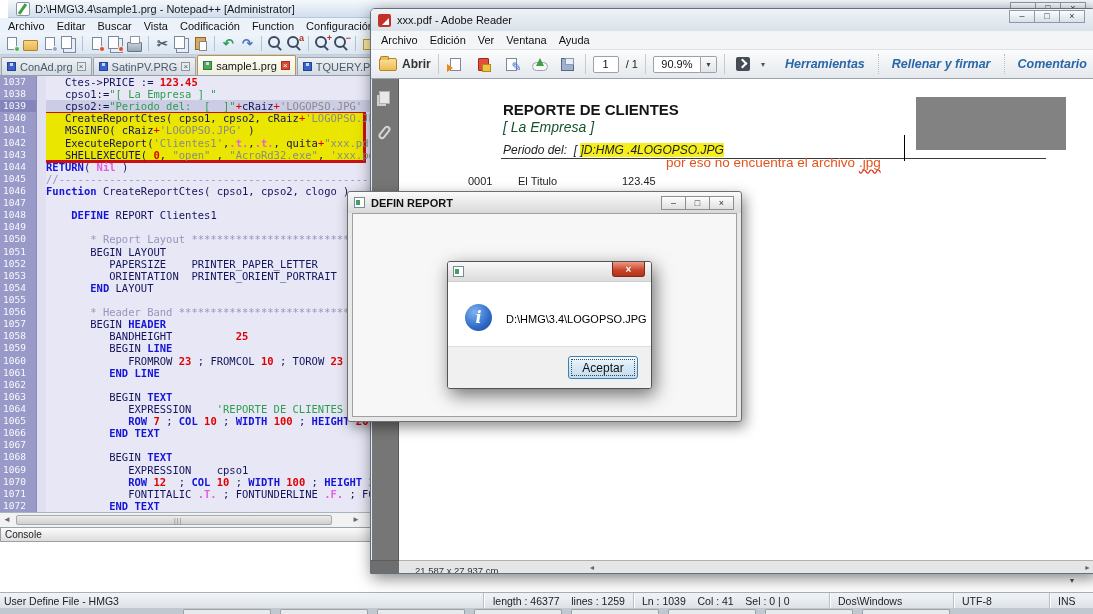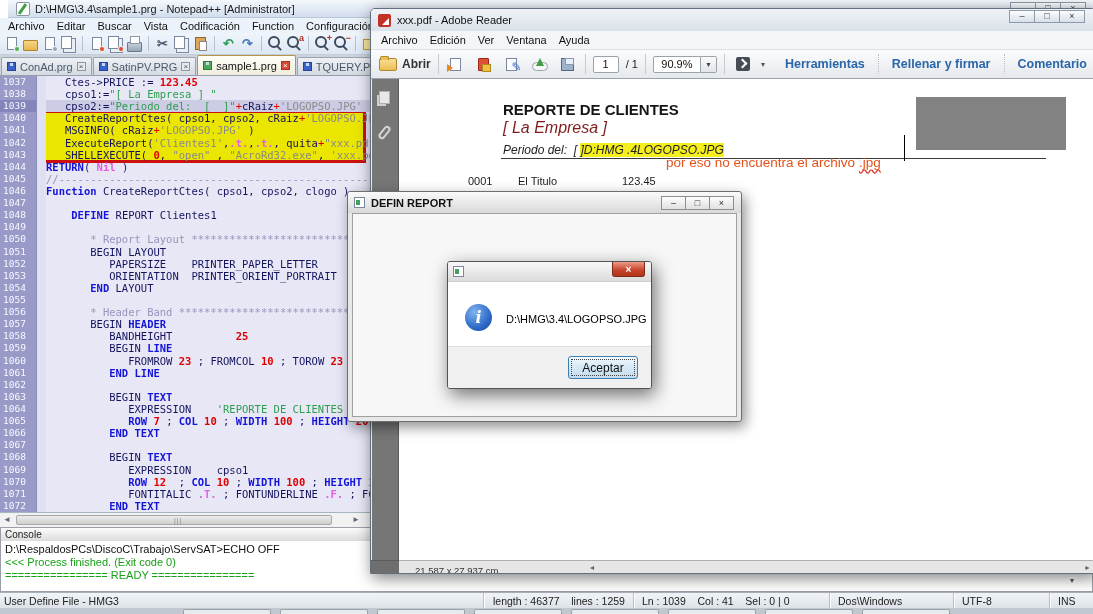--- a/index.html
+++ b/index.html
@@ -140,30 +140,30 @@
     font-size:11px;display:flex;align-items:center;justify-content:center;color:#111;box-sizing:border-box;}
   .zoom-arrow{width:16px;height:17px;border:1px solid #9AA2AA;border-left:none;border-radius:0 2px 2px 0;
     background:linear-gradient(#FAFAFA,#E2E5E9);font-size:7px;display:flex;align-items:center;justify-content:center;color:#444;box-sizing:border-box;}
   .ar-expand{width:22px;height:18px;position:relative;display:flex;align-items:center;justify-content:center;flex:none;}
   .ar-expand::before{content:"";width:14px;height:14px;background:#454C55;border-radius:2px;}
   .ar-expand::after{content:"";position:absolute;width:5px;height:5px;border-right:2px solid #fff;border-top:2px solid #fff;
     transform:rotate(45deg);top:5px;left:7px;}
   .tiny-arrow{font-size:8px;color:#555;flex:none;}
   .ar-right{margin-left:auto;display:flex;align-items:center;height:100%;flex:none;}
   .rb{font-size:12.5px;font-weight:bold;color:#2A66A8;padding:0 13px;height:20px;display:flex;align-items:center;
-    border-left:1px dotted #B8BEC6;white-space:nowrap;}
+    border-left:1px dotted #B8BEC6;white-space:nowrap;font-style:italic;}
   .rb:first-child{border-left:none;}
   .ar-main{position:absolute;left:1px;top:70px;right:1px;bottom:13px;background:#fff;overflow:hidden;}
   .ar-sidebar{position:absolute;left:0;top:0;width:27px;height:100%;background:#767676;border-right:1px solid #5C5C5C;box-sizing:border-box;}
   .sb-pages{position:absolute;left:7px;top:12px;width:11px;height:13px;background:#E8E8E8;border:1px solid #B0B0B0;
     box-shadow:-3px 3px 0 -1px #CFCFCF;box-sizing:border-box;}
   .sb-clip{position:absolute;left:9px;top:46px;width:7px;height:15px;border:2px solid #D4D4D4;border-radius:4px;transform:rotate(38deg);box-sizing:border-box;}
   .ar-doc{position:absolute;left:28px;top:0;right:0;bottom:0;background:#fff;overflow:hidden;}
   .doc-title{position:absolute;left:103px;top:22px;font-size:15px;font-weight:bold;color:#151515;white-space:pre;}
-  .doc-company{position:absolute;left:103px;top:40px;font-size:16px;font-style:italic;color:#7f1d1d;white-space:pre;}
+  .doc-company{position:absolute;left:103px;top:40px;font-size:14px;font-style:italic;color:#14532d;white-space:pre;}
   .doc-period{position:absolute;left:103px;top:64px;font-size:12px;font-style:italic;color:#222;white-space:pre;}
   .hl-yellow{background:#F6EF1E;}
   .doc-rule{position:absolute;left:101px;top:79px;width:545px;height:1px;background:#3A3A3A;}
   .doc-caret{position:absolute;left:504px;top:56px;width:1px;height:26px;background:#000;}
   .doc-gray-rect{position:absolute;left:516px;top:18px;width:150px;height:53px;background:#828282;}
   .doc-annot1{position:absolute;left:266px;top:53px;font-size:13.5px;color:#E4531C;white-space:pre;
     text-decoration:underline dotted;text-underline-offset:3px;}
   .doc-annot2{position:absolute;left:266px;top:76px;font-size:13.5px;color:#E4531C;white-space:pre;}
   .wavy{text-decoration:underline wavy #E03020;text-underline-offset:2px;}
   .doc-cell{position:absolute;top:96px;font-size:11px;color:#222;white-space:pre;}
@@ -392,25 +392,20 @@
       <span class="hs-arrow" style="left:3px;">◄</span>
       <span class="hs-thumb">
           <span class="hs-grip">|||</span>
         </span>
       <span class="hs-arrow" style="left:352px;">►</span>
     </div>
 
     <div class="console-header">
       <span>Console</span>
     </div>
-    <div class="console-body">
-        <div class="console-line" style="color: rgb(16, 16, 16);">D:\RespaldosPCs\DiscoC\Trabajo\ServSAT&gt;ECHO OFF</div>
-        <div class="console-line" style="color: rgb(24, 160, 24);">&lt;&lt;&lt; Process finished. (Exit code 0)</div>
-        <div class="console-line" style="color: rgb(24, 160, 24);">================ READY ================</div>
-      </div>
     <div class="console-hint">▾</div>
 
     <div class="npp-statusbar">
       <span class="sb-cell sb-grow">User Define File - HMG3</span>
       <span class="sb-cell" style="width:150px;padding-left:9px;">length : 46377    lines : 1259</span>
       <span class="sb-cell" style="width:196px;">Ln : 1039    Col : 41    Sel : 0 | 0</span>
       <span class="sb-cell" style="width:124px;">Dos\Windows</span>
       <span class="sb-cell" style="width:96px;">UTF-8</span>
       <span class="sb-cell" style="width:43px;border-right:none;">INS</span>
     </div>

